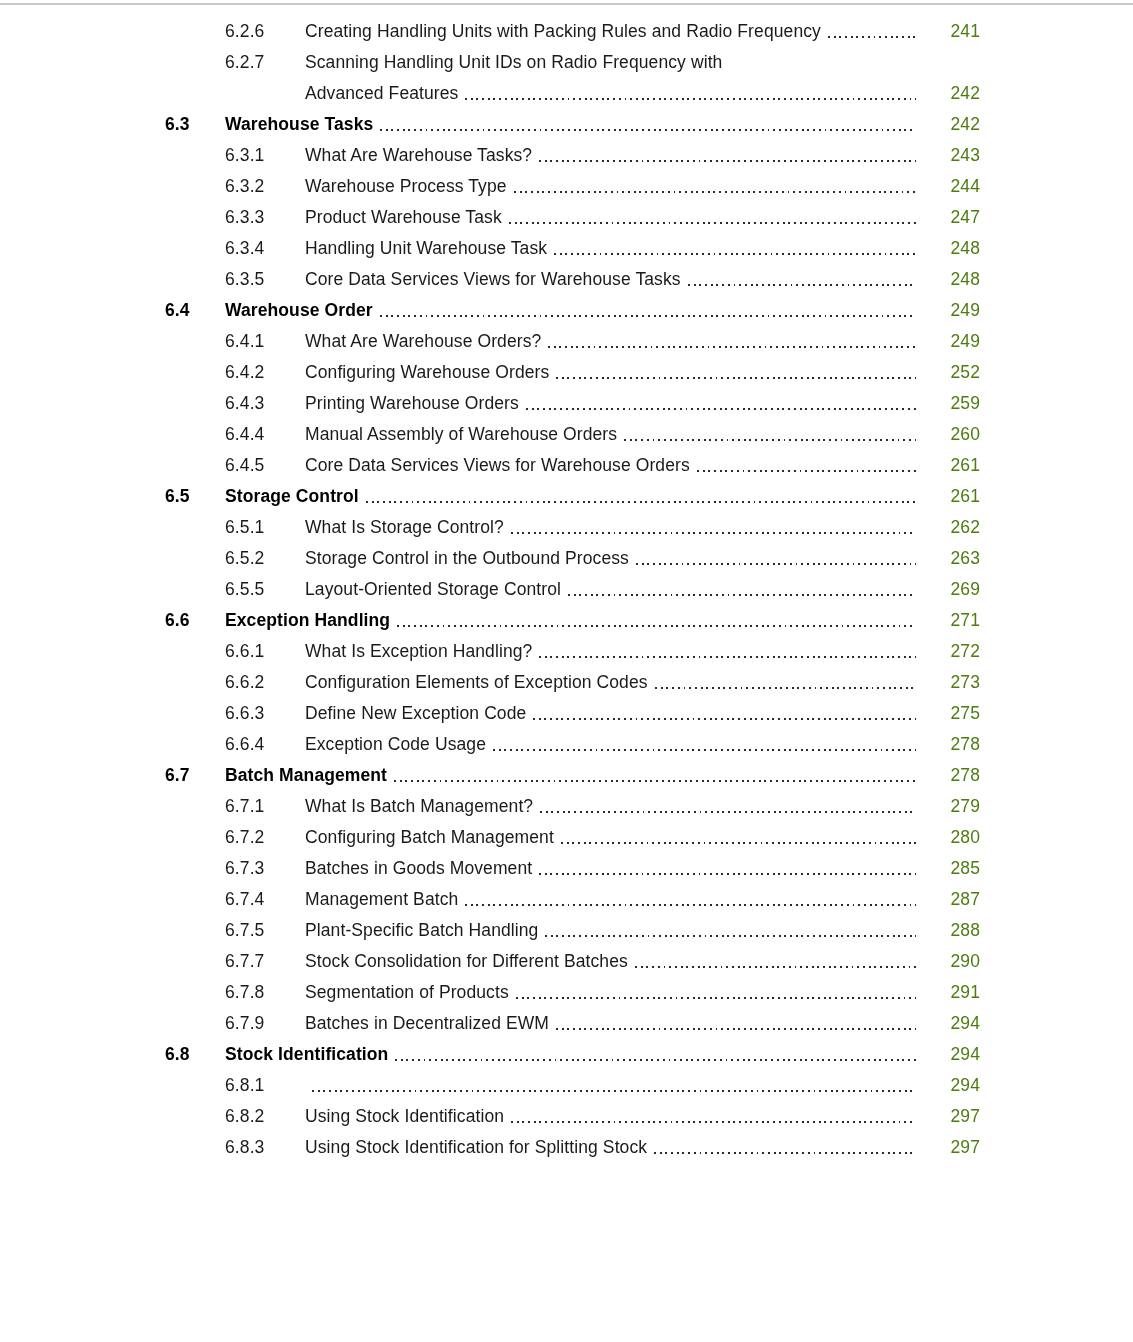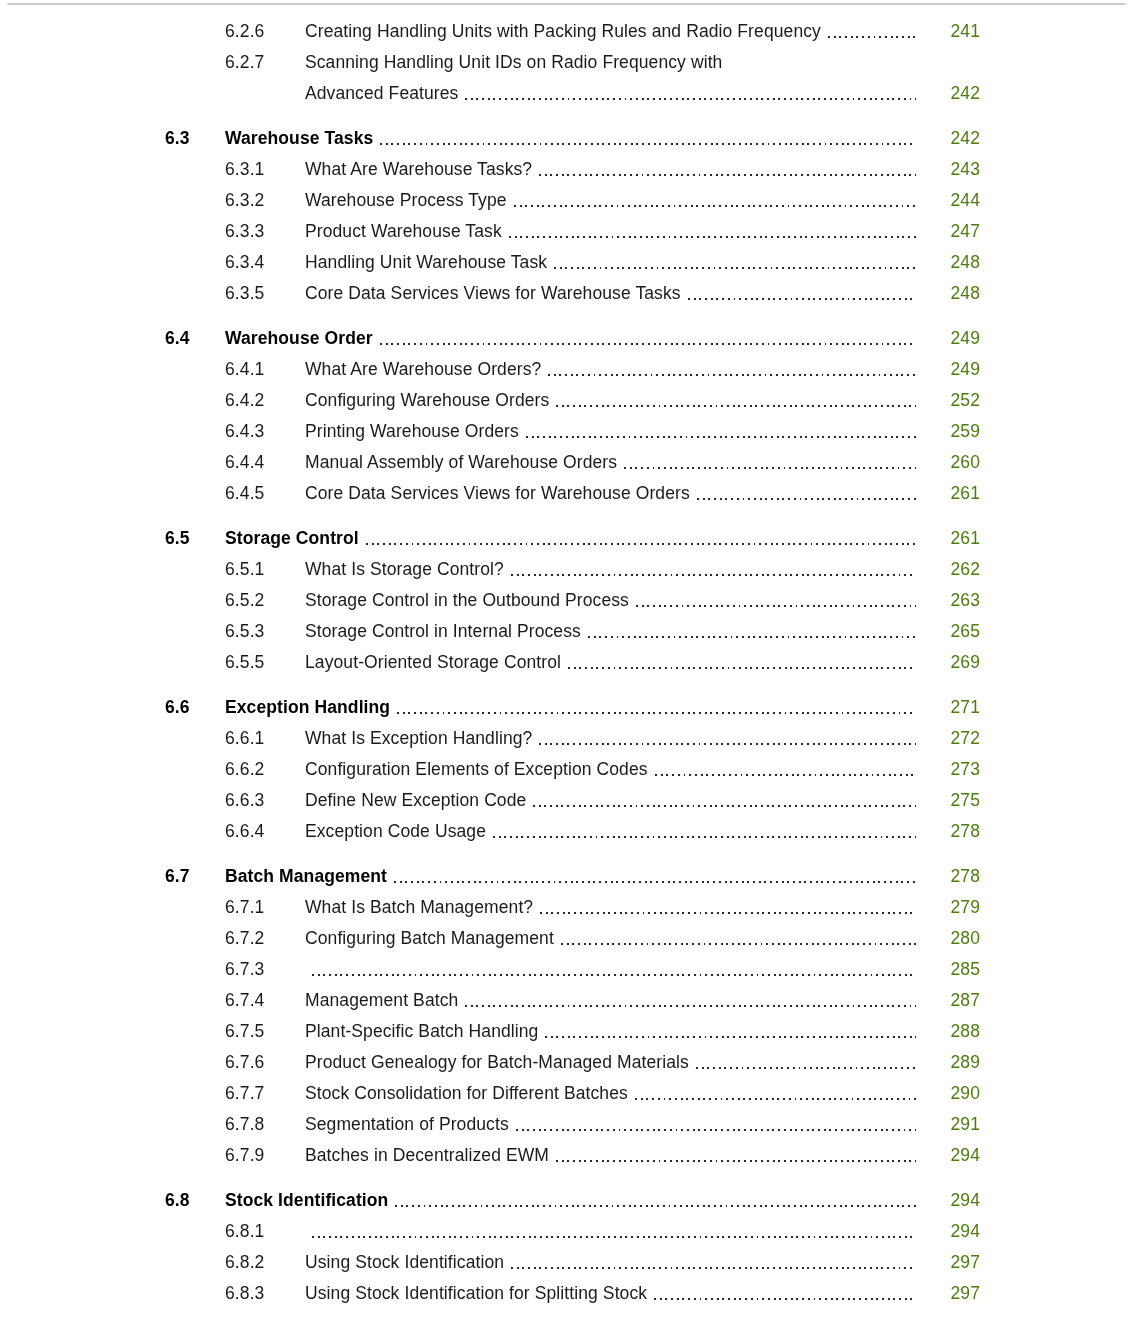--- a/index.html
+++ b/index.html
@@ -4,21 +4,20 @@
 <style>
   html, body { margin: 0; padding: 0; background: #ffffff; }
   body { font-family: "Liberation Sans", sans-serif; }
 
   .sheet {
     position: relative;
     width: 1133px;
     height: 1342px;
     background: #ffffff;
     overflow: hidden;
-    border-radius: 19px;
   }
 
   .top-rule {
     position: absolute;
     top: 3px;
     left: 0;
     width: 100%;
     height: 2px;
     background: #c9c9c9;
   }
@@ -33,21 +32,21 @@
   .line {
     display: flex;
     height: 31px;
     line-height: 31px;
     font-size: 17.5px;
     color: #1a1a1a;
     letter-spacing: 0.1px;
   }
 
   .line.main {
-    margin-top: 14px;
+    margin-top: 0;
   }
   .line.main .num,
   .line.main .title {
     font-weight: bold;
     color: #000000;
   }
 
   .line.sub { margin-left: 60px; }
 
   .num  { flex: none; }
@@ -187,26 +186,20 @@
     <span class="leader"></span>
     <span class="page">262</span>
   </div>
       <div class="line sub">
     <span class="num">6.5.2</span>
     <span class="title">Storage Control in the Outbound Process</span>
     <span class="leader"></span>
     <span class="page">263</span>
   </div>
       <div class="line sub">
-    <span class="num">6.5.3</span>
-    <span class="title">Storage Control in Internal Process</span>
-    <span class="leader"></span>
-    <span class="page">265</span>
-  </div>
-      <div class="line sub">
     <span class="num">6.5.5</span>
     <span class="title">Layout-Oriented Storage Control</span>
     <span class="leader"></span>
     <span class="page">269</span>
   </div>
       <div class="line main">
     <span class="num">6.6</span>
     <span class="title">Exception Handling</span>
     <span class="leader"></span>
     <span class="page">271</span>
@@ -248,42 +241,37 @@
     <span class="page">279</span>
   </div>
       <div class="line sub">
     <span class="num">6.7.2</span>
     <span class="title">Configuring Batch Management</span>
     <span class="leader"></span>
     <span class="page">280</span>
   </div>
       <div class="line sub">
     <span class="num">6.7.3</span>
+    <span class="title">Batches in Goods Movement</span>
     <span class="leader"></span>
     <span class="page">285</span>
   </div>
       <div class="line sub">
     <span class="num">6.7.4</span>
     <span class="title">Management Batch</span>
     <span class="leader"></span>
     <span class="page">287</span>
   </div>
       <div class="line sub">
     <span class="num">6.7.5</span>
     <span class="title">Plant-Specific Batch Handling</span>
     <span class="leader"></span>
     <span class="page">288</span>
   </div>
       <div class="line sub">
-    <span class="num">6.7.6</span>
-    <span class="title">Product Genealogy for Batch-Managed Materials</span>
-    <span class="leader"></span>
-    <span class="page">289</span>
-  </div>
-      <div class="line sub">
     <span class="num">6.7.7</span>
     <span class="title">Stock Consolidation for Different Batches</span>
     <span class="leader"></span>
     <span class="page">290</span>
   </div>
       <div class="line sub">
     <span class="num">6.7.8</span>
     <span class="title">Segmentation of Products</span>
     <span class="leader"></span>
     <span class="page">291</span>

